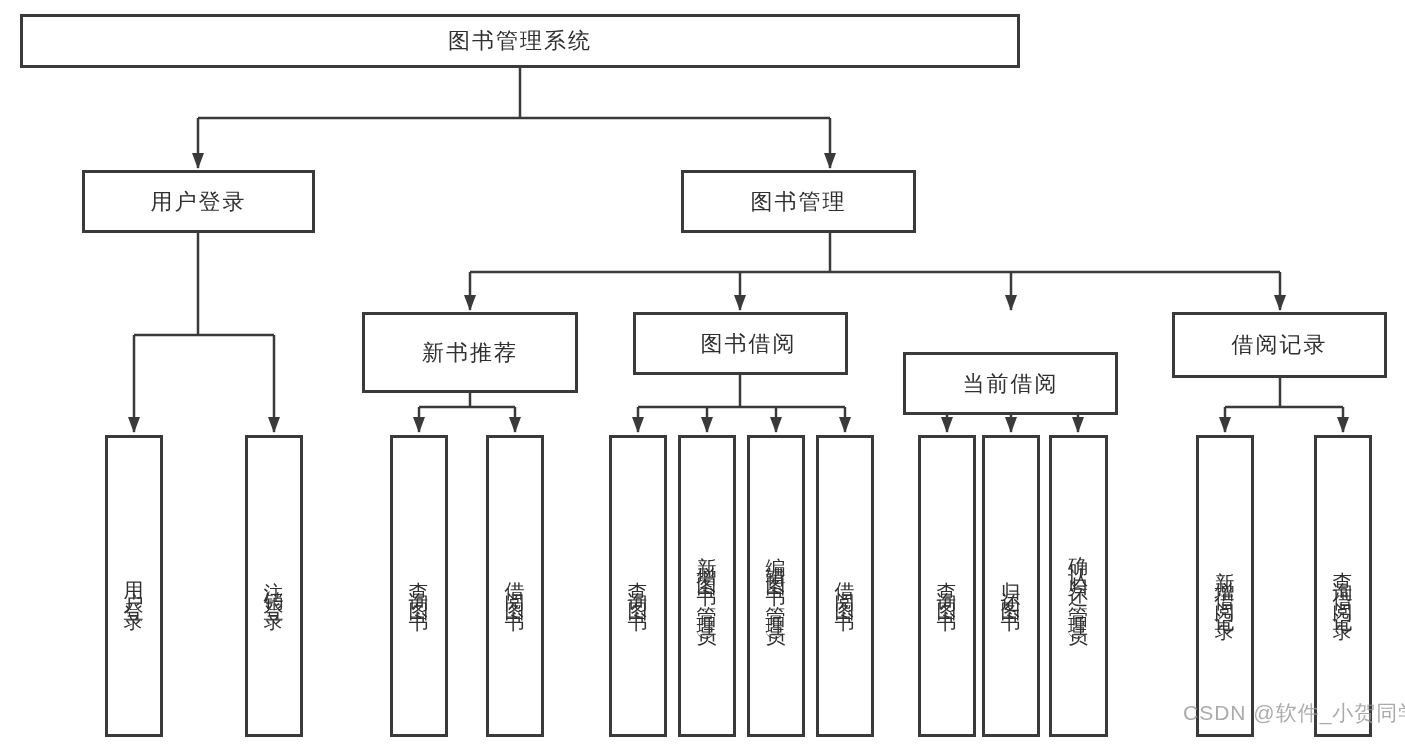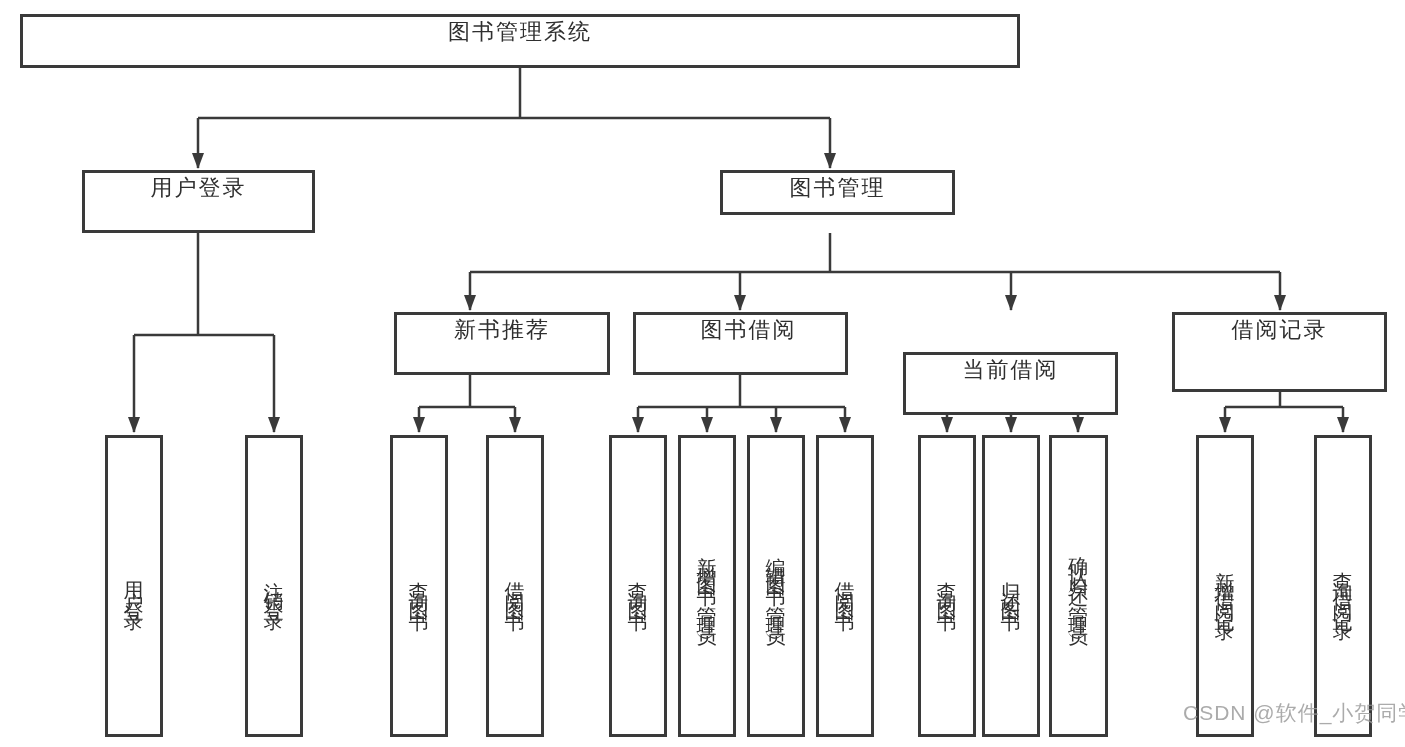--- a/index.html
+++ b/index.html
@@ -19,21 +19,21 @@
     overflow:hidden;
   }
   #connectors{position:absolute;left:0;top:0;width:1405px;height:747px;}
   #connectors path.ln{fill:none;stroke:var(--line);stroke-width:2.5;}
   #connectors .arrowhead{fill:var(--line);}
   .box{
     position:absolute;
     box-sizing:border-box;
     background:var(--bg);
     border:3px solid var(--line);
-    display:flex;justify-content:center;
+    display:flex;align-items:center;justify-content:center;
     text-align:center;
   }
   .hbox{font-size:22px;letter-spacing:2px;}
   .root{font-size:22px;}
   .vbox span{
     writing-mode:vertical-rl;
     text-orientation:mixed;
     font-size:20px;
     letter-spacing:10px;
     line-height:1;
@@ -98,34 +98,34 @@
     <path class="ln" d="M1343 407 V432" marker-end="url(#arrow)"></path>
   </svg>
 
   <div class="box hbox root" style="left:20px;top:14px;width:1000px;height:54px;">
     <span>图书管理系统</span>
   </div>
 
   <div class="box hbox" style="left:82px;top:170px;width:233px;height:63px;">
     <span>用户登录</span>
   </div>
-  <div class="box hbox" style="left:720px;top:170px;width:235px;height:45px;font-family:Liberation Serif, serif;">
+  <div class="box hbox" style="left:681px;top:170px;width:235px;height:63px;font-family:Liberation Serif, serif;">
     <span>图书管理</span>
   </div>
 
-  <div class="box hbox" style="left:362px;top:312px;width:216px;height:63px;margin-left:32px;">
+  <div class="box hbox" style="left:362px;top:312px;width:216px;height:81px;">
     <span>新书推荐</span>
   </div>
   <div class="box hbox" style="left:633px;top:312px;width:215px;height:63px;padding-left:16px;">
     <span>图书借阅</span>
   </div>
   <div class="box hbox" style="left:903px;top:312px;width:215px;height:63px;margin-top:40px;">
     <span>当前借阅</span>
   </div>
-  <div class="box hbox" style="left:1172px;top:312px;width:215px;height:80px;">
+  <div class="box hbox" style="left:1172px;top:312px;width:215px;height:66px;">
     <span>借阅记录</span>
   </div>
 
   <div class="box vbox" style="left:105px;top:435px;width:58px;height:302px;">
     <span>用户登录</span>
   </div>
   <div class="box vbox" style="left:245px;top:435px;width:58px;height:302px;">
     <span>注销登录</span>
   </div>
 

